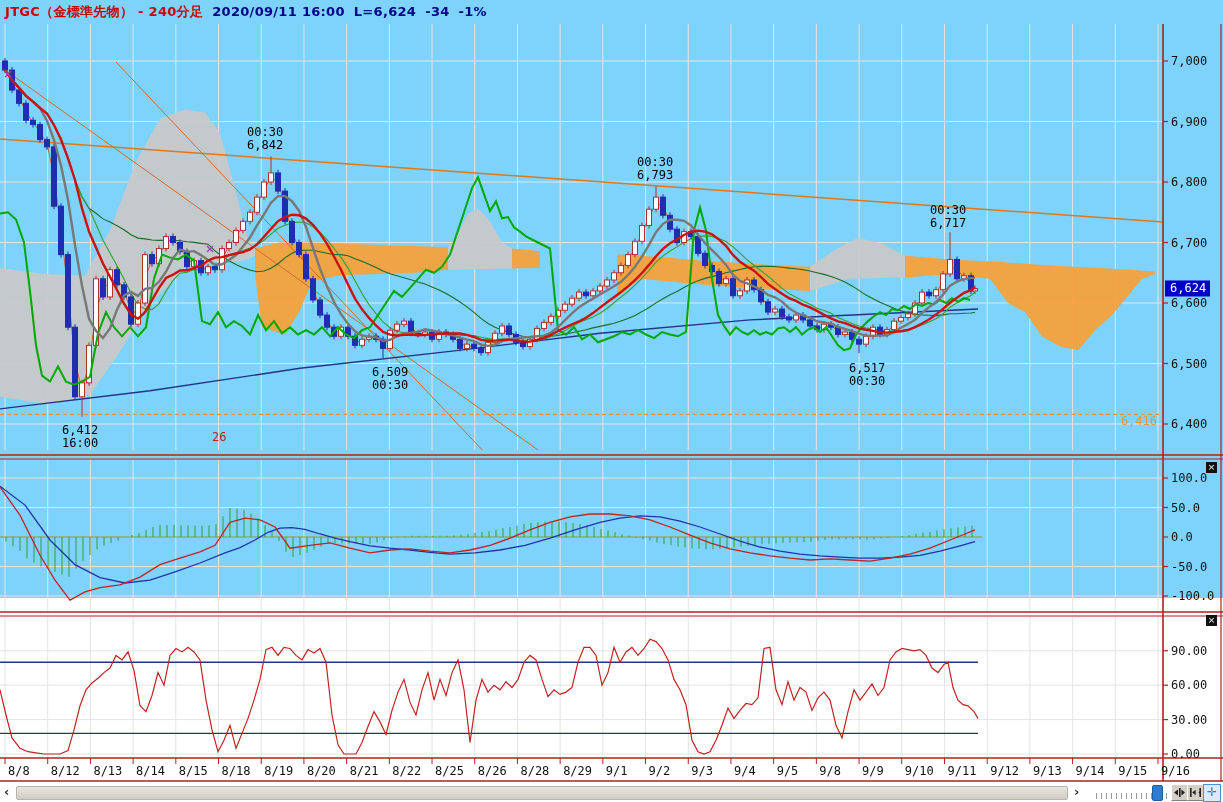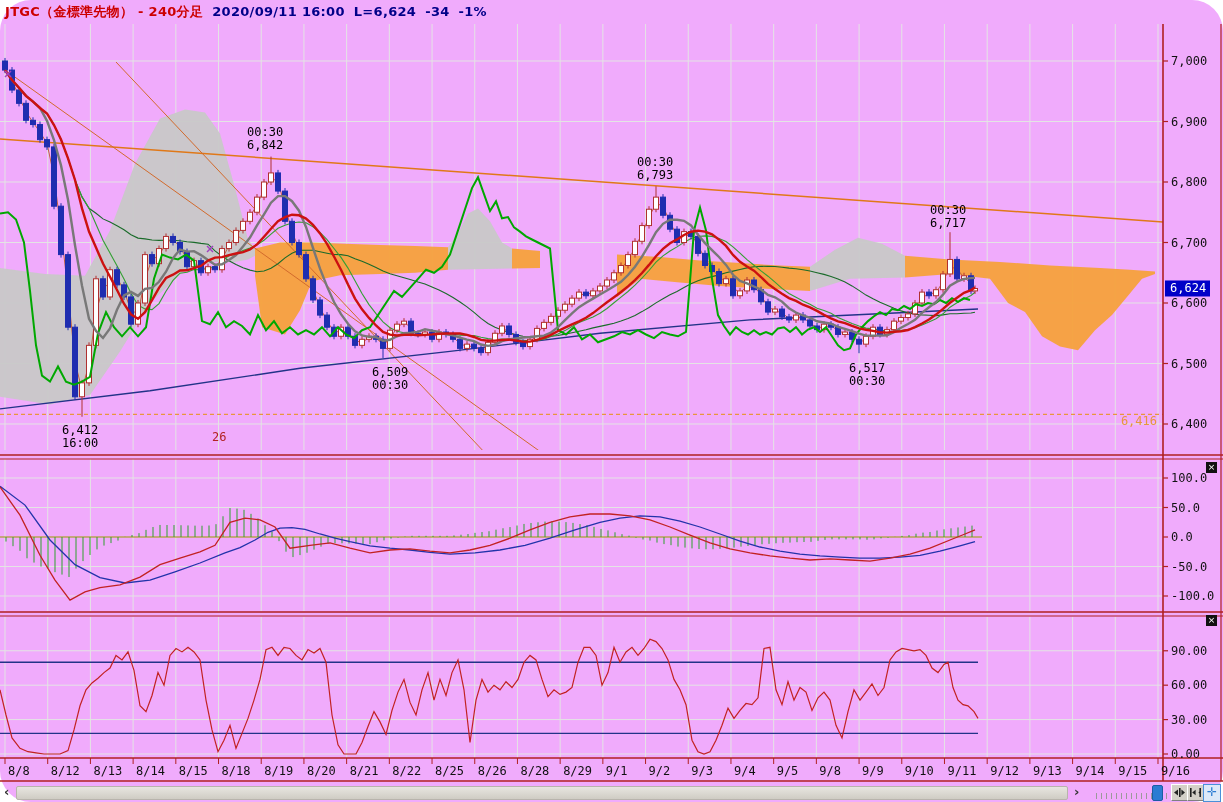--- a/index.html
+++ b/index.html
@@ -1,17 +1,17 @@
 <!DOCTYPE html>
 <html><head>
 <meta charset="utf-8">
 <style>
   html,body{margin:0;padding:0;background:#fff;width:1223px;height:802px;overflow:hidden;
             font-family:"DejaVu Sans",sans-serif;}
-  #app{position:relative;width:1223px;height:802px;background:#f0abfc;border-radius:31px;}
+  #app{position:relative;width:1223px;height:598px;background:#7dd3fc;}
   #titlebar{position:absolute;top:3px;left:5px;font-size:13px;letter-spacing:.3px;white-space:pre;
             font-family:"DejaVu Sans","Liberation Sans",sans-serif;}
   .t-red{color:#cc0000;font-weight:bold;}
   .t-navy{color:#000088;font-weight:bold;margin-left:9px;}
   svg text{font-family:"DejaVu Sans Mono","Liberation Mono",monospace;}
   .panel-close{position:absolute;width:11px;height:11px;background:#111;color:#fff;font-size:9px;
                line-height:11px;text-align:center;cursor:pointer;font-family:"DejaVu Sans",sans-serif;}
   #scrollrow{position:absolute;left:0;top:784px;width:1223px;height:17px;}
   .sb-arrow{position:absolute;top:0;font-size:13px;font-weight:bold;color:#333;line-height:15px;cursor:pointer;
             font-family:"DejaVu Sans",sans-serif;}

